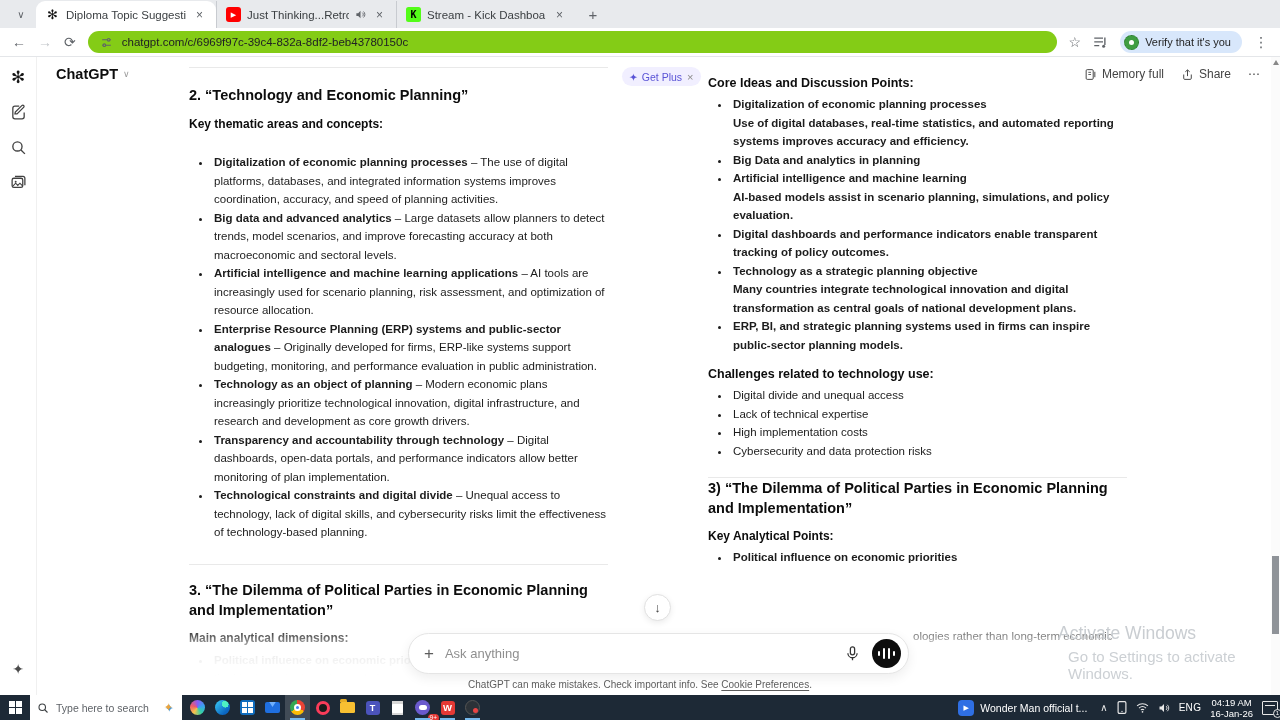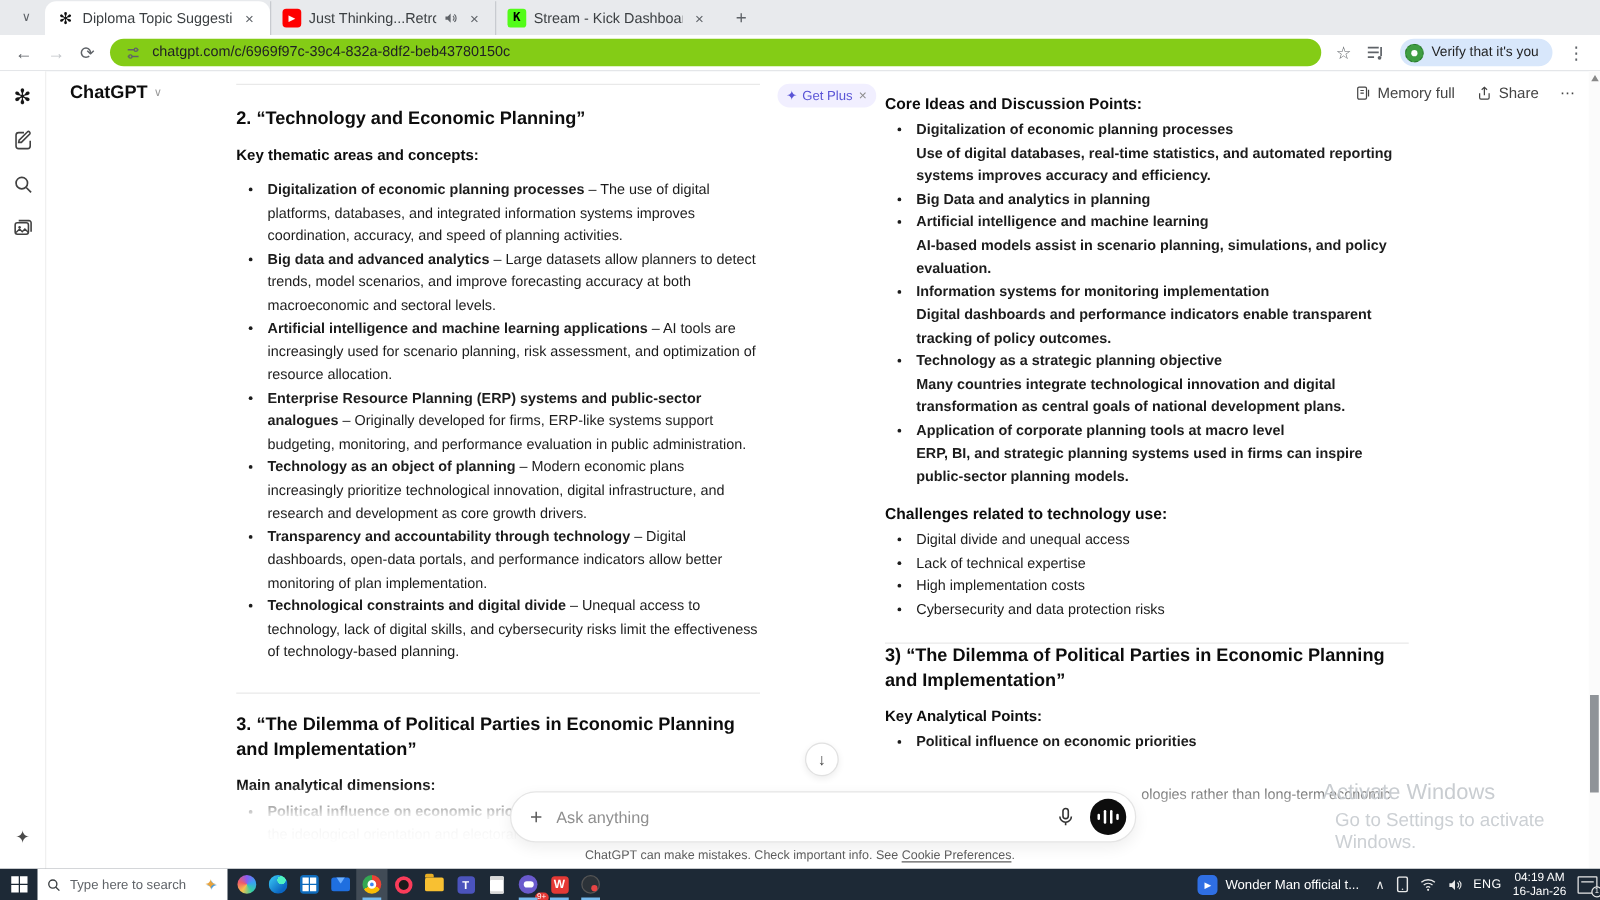--- a/index.html
+++ b/index.html
@@ -257,21 +257,21 @@
   <div class="getplus">
     <span>✦</span>
     <span>Get Plus</span>
     <span class="gp-x">×</span>
   </div>
 
   <div class="col left">
     <div class="hr" style="margin-top:10px"></div>
     <div class="h2" style="margin-top:17px">2. “Technology and Economic Planning”</div>
     <div class="sub" style="margin-top:12px">Key thematic areas and concepts:</div>
-    <ul class="blist" style="margin-top:12px">
+    <ul class="blist" style="margin-top:22px">
         <li><b>Digitalization of economic planning processes</b> – The use of digital platforms, databases, and integrated information systems improves coordination, accuracy, and speed of planning activities.</li>
         <li><b>Big data and advanced analytics</b> – Large datasets allow planners to detect trends, model scenarios, and improve forecasting accuracy at both macroeconomic and sectoral levels.</li>
         <li><b>Artificial intelligence and machine learning applications</b> – AI tools are increasingly used for scenario planning, risk assessment, and optimization of resource allocation.</li>
         <li><b>Enterprise Resource Planning (ERP) systems and public-sector analogues</b> – Originally developed for firms, ERP-like systems support budgeting, monitoring, and performance evaluation in public administration.</li>
         <li><b>Technology as an object of planning</b> – Modern economic plans increasingly prioritize technological innovation, digital infrastructure, and research and development as core growth drivers.</li>
         <li><b>Transparency and accountability through technology</b> – Digital dashboards, open-data portals, and performance indicators allow better monitoring of plan implementation.</li>
         <li><b>Technological constraints and digital divide</b> – Unequal access to technology, lack of digital skills, and cybersecurity risks limit the effectiveness of technology-based planning.</li>
       </ul>
     <div class="hr" style="margin-top:22px"></div>
     <div class="h2" style="margin-top:15px">3. “The Dilemma of Political Parties in Economic Planning and Implementation”</div>
@@ -289,29 +289,27 @@
           <div class="dt">Use of digital databases, real-time statistics, and automated reporting systems improves accuracy and efficiency.</div>
         </li>
         <li>
           <div class="bt">Big Data and analytics in planning</div>
         </li>
         <li>
           <div class="bt">Artificial intelligence and machine learning</div>
           <div class="dt">AI-based models assist in scenario planning, simulations, and policy evaluation.</div>
         </li>
         <li>
-          <div class="bt">Information systems for monitoring implementation</div>
           <div class="dt">Digital dashboards and performance indicators enable transparent tracking of policy outcomes.</div>
         </li>
         <li>
           <div class="bt">Technology as a strategic planning objective</div>
           <div class="dt">Many countries integrate technological innovation and digital transformation as central goals of national development plans.</div>
         </li>
         <li>
-          <div class="bt">Application of corporate planning tools at macro level</div>
           <div class="dt">ERP, BI, and strategic planning systems used in firms can inspire public-sector planning models.</div>
         </li>
       </ul>
     <div class="sub" style="margin-top:13px;font-size:12.5px">Challenges related to technology use:</div>
     <ul class="blist" style="margin-top:5px">
         <li>Digital divide and unequal access</li>
         <li>Lack of technical expertise</li>
         <li>High implementation costs</li>
         <li>Cybersecurity and data protection risks</li>
       </ul>

